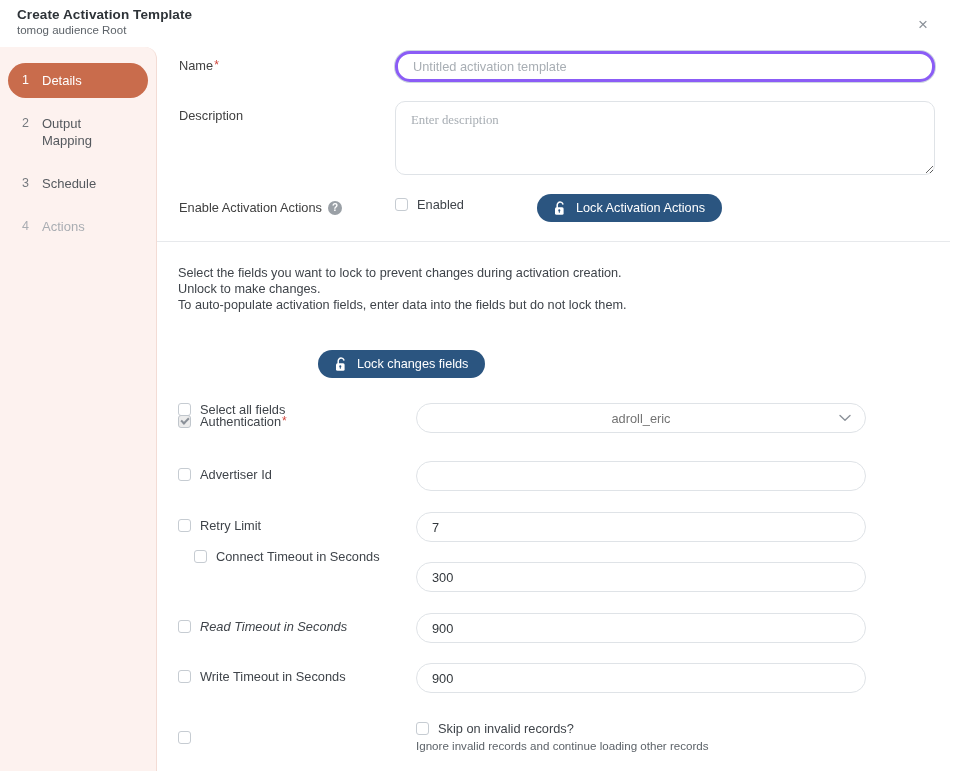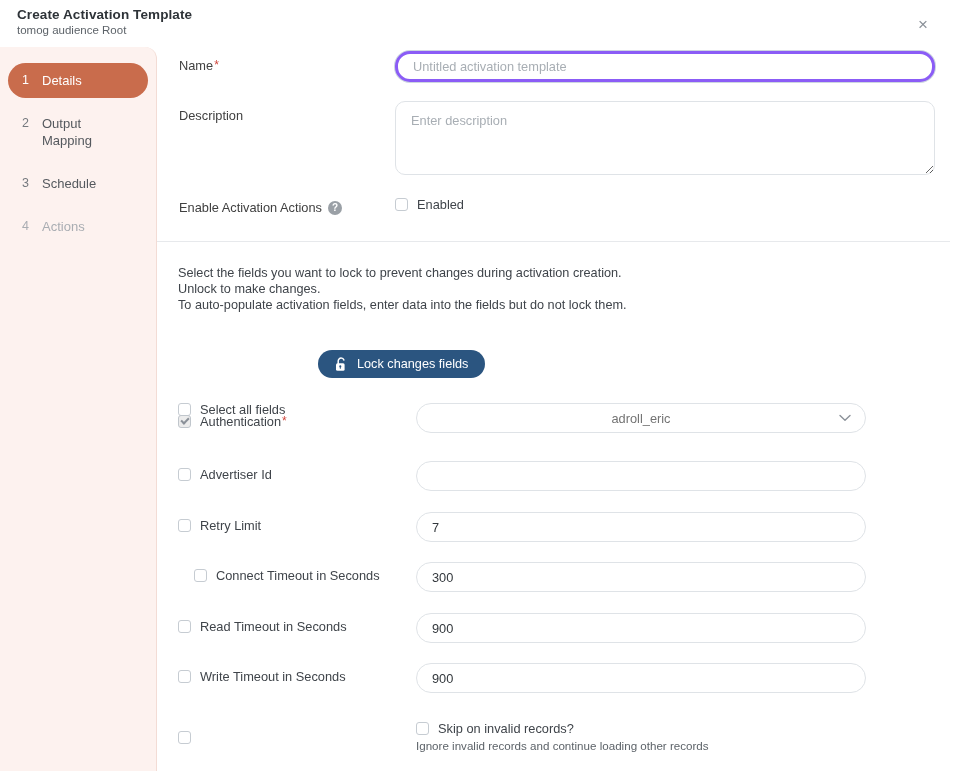--- a/index.html
+++ b/index.html
@@ -286,32 +286,43 @@
 
     <div class="row" style="left:22px; top:11px;">
       <span class="field-label">Name</span>
         <span class="req-star">*</span>
     </div>
     <input class="text-input focused" type="text" style="position: absolute; left: 238px; top: 4px; width: 540px; height: 31px;" placeholder="Untitled activation template" value="">
 
     <div class="row" style="left:22px; top:61px;">
       <span class="field-label">Description</span>
     </div>
-    <textarea class="text-area" style="position: absolute; left: 238px; top: 54px; width: 540px; height: 74px;" placeholder="Enter description"></textarea>
+    <textarea class="text-area" style="position: absolute; left: 238px; top: 54px; width: 540px; height: 74px; font-family: Liberation Serif, serif;" placeholder="Enter description"></textarea>
 
     <div class="row" style="left:22px; top:153px; align-items:center;">
       <span class="field-label">Enable Activation Actions</span>
       <span class="help-icon">?</span>
     </div>
 
     <div class="row" style="left:238px; top:151px; align-items:center;">
       <span class="cbox"></span>
       <span class="inline-label">Enabled</span>
     </div>
 
+    <button class="btn-blue" style="position:absolute; left:380px; top:147px;">
+      <span style="display:flex;">
+        <svg width="13" height="15" viewBox="0 0 13 15" fill="none">
+          <path d="M3.2 6.4V4.1c0-1.7 1.3-3 2.9-3 1.3 0 2.4.8 2.8 2" stroke="#ffffff" stroke-width="1.5" stroke-linecap="round" fill="none"></path>
+          <rect x="1" y="6.3" width="8.6" height="7.4" rx="1.5" fill="#ffffff"></rect>
+          <circle cx="5.3" cy="9.4" r="1.05" fill="#2b5580"></circle>
+          <rect x="4.85" y="9.6" width="0.9" height="2.2" fill="#2b5580"></rect>
+        </svg>
+      </span>
+      <span>Lock Activation Actions</span>
+    </button>
 
     <div class="divider" style="left:0; top:194px; width:793px;"></div>
 
     <div class="info-text" style="left:21px; top:219px; width:620px;">Select the fields you want to lock to prevent changes during activation creation.
 Unlock to make changes.
 To auto-populate activation fields, enter data into the fields but do not lock them.</div>
 
     <div class="row" style="left:21px; top:356px; align-items:center;">
       <span class="cbox"></span>
       <span class="inline-label">Select all fields</span>
@@ -348,27 +359,27 @@
       <span class="inline-label">Advertiser Id</span>
     </div>
     <input class="text-input" type="text" style="position: absolute; left: 259px; top: 414px; width: 450px;">
 
     <div class="row" style="left:21px; top:472px; align-items:center;">
       <span class="cbox"></span>
       <span class="inline-label">Retry Limit</span>
     </div>
     <input class="text-input" type="text" style="position: absolute; left: 259px; top: 465px; width: 450px;" value="7">
 
-    <div class="row" style="left:21px; top:522px; align-items:flex-end;padding-left:16px;">
+    <div class="row" style="left:21px; top:503px; align-items:flex-end;padding-left:16px;">
       <span class="cbox"></span>
       <span class="inline-label">Connect Timeout in Seconds</span>
     </div>
     <input class="text-input" type="text" style="position: absolute; left: 259px; top: 515px; width: 450px;" value="300">
 
-    <div class="row" style="left:21px; top:573px; align-items:center;">
+    <div class="row" style="left:21px; top:573px; align-items:center;font-style:italic;">
       <span class="cbox"></span>
       <span class="inline-label">Read Timeout in Seconds</span>
     </div>
     <input class="text-input" type="text" style="position: absolute; left: 259px; top: 566px; width: 450px;" value="900">
 
     <div class="row" style="left:21px; top:623px; align-items:center;">
       <span class="cbox"></span>
       <span class="inline-label">Write Timeout in Seconds</span>
     </div>
     <input class="text-input" type="text" style="position: absolute; left: 259px; top: 616px; width: 450px;" value="900">

